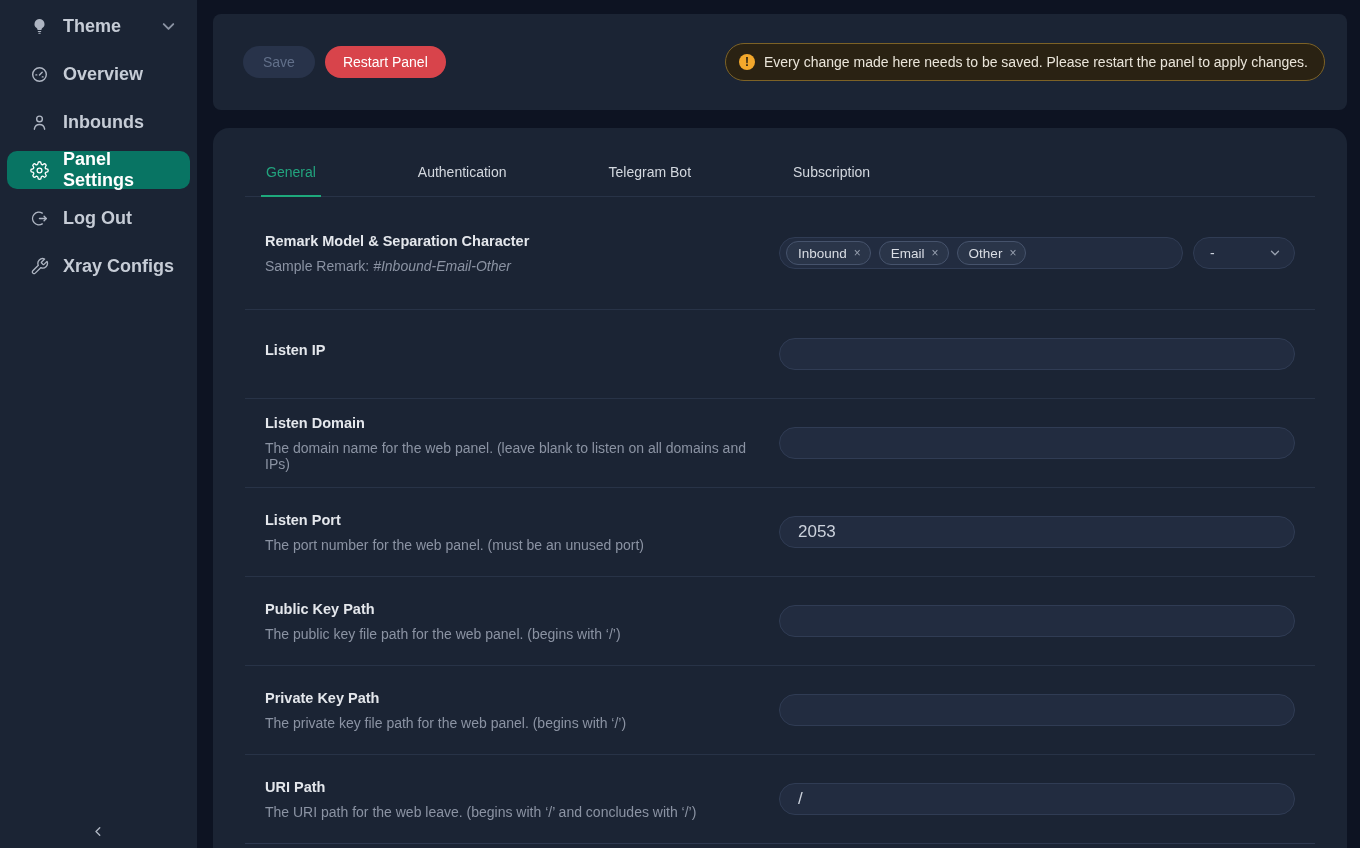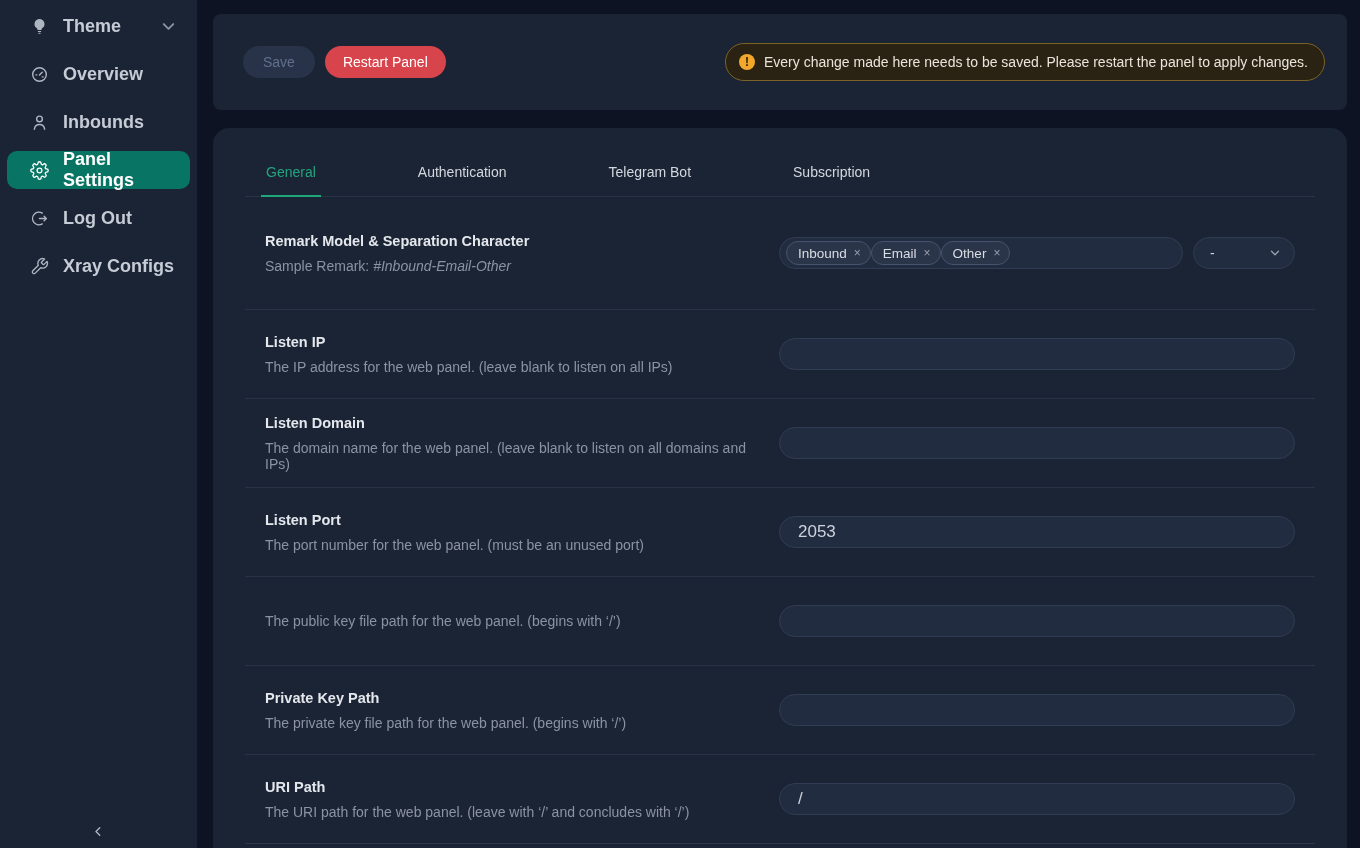--- a/index.html
+++ b/index.html
@@ -89,21 +89,21 @@
   .row-sub .em{ font-style:italic; }
   .row-right{ width:516px; flex-shrink:0; display:flex; gap:10px; align-items:center; }
 
   .text-input{
     flex:1; height:32px; background:var(--input-bg); border:1px solid var(--input-border);
     border-radius:999px; color:#ccd2dc; font-family:inherit; font-size:17px;
     padding:0 18px; outline:none; min-width:0;
   }
   .tags-input{
     flex:1; height:32px; background:var(--input-bg); border:1px solid var(--input-border);
-    border-radius:999px; display:flex; align-items:center; gap:0; padding:0 6px; cursor:text;
+    border-radius:999px; display:flex; align-items:center; gap:8px; padding:0 6px; cursor:text;
   }
   .tag{
     background:#2a3549; border:1px solid #46536c; border-radius:999px; height:24px;
     display:flex; align-items:center; gap:7px; padding:0 9px 0 11px;
     font-size:13.5px; color:#d9dde4;
   }
   .tag-x{ color:#97a0b0; font-size:12px; cursor:pointer; line-height:1; }
   .select{
     width:102px; height:32px; background:var(--input-bg); border:1px solid var(--input-border);
     border-radius:999px; display:flex; align-items:center; justify-content:space-between;
@@ -235,21 +235,20 @@
                   <polyline points="6 9 12 15 18 9"></polyline>
                 </svg>
             </span>
           </div>
         </div>
       </div>
 
       <div class="row">
         <div class="row-left">
           <div class="row-title">Listen IP</div>
-          <div class="row-sub">The IP address for the web panel. (leave blank to listen on all IPs)</div>
         </div>
         <div class="row-right">
           <input class="text-input" value="" style="">
         </div>
       </div>
 
       <div class="row">
         <div class="row-left">
           <div class="row-title">Listen Domain</div>
           <div class="row-sub">The domain name for the web panel. (leave blank to listen on all domains and IPs)</div>
@@ -264,41 +263,42 @@
           <div class="row-title">Listen Port</div>
           <div class="row-sub">The port number for the web panel. (must be an unused port)</div>
         </div>
         <div class="row-right">
           <input class="text-input" value="2053" style="">
         </div>
       </div>
 
       <div class="row">
         <div class="row-left">
+          <div class="row-title">Public Key Path</div>
           <div class="row-sub">The public key file path for the web panel. (begins with ‘/’)</div>
         </div>
         <div class="row-right">
           <input class="text-input" value="" style="">
         </div>
       </div>
 
       <div class="row">
         <div class="row-left">
           <div class="row-title">Private Key Path</div>
           <div class="row-sub">The private key file path for the web panel. (begins with ‘/’)</div>
         </div>
         <div class="row-right">
           <input class="text-input" value="" style="">
         </div>
       </div>
 
       <div class="row last">
         <div class="row-left">
           <div class="row-title">URI Path</div>
-          <div class="row-sub">The URI path for the web panel. (leave with ‘/’ and concludes with ‘/’)</div>
+          <div class="row-sub">The URI path for the web leave. (begins with ‘/’ and concludes with ‘/’)</div>
         </div>
         <div class="row-right">
           <input class="text-input" value="/" style="">
         </div>
       </div>
 
     </div>
   </div>
 </div>
 

